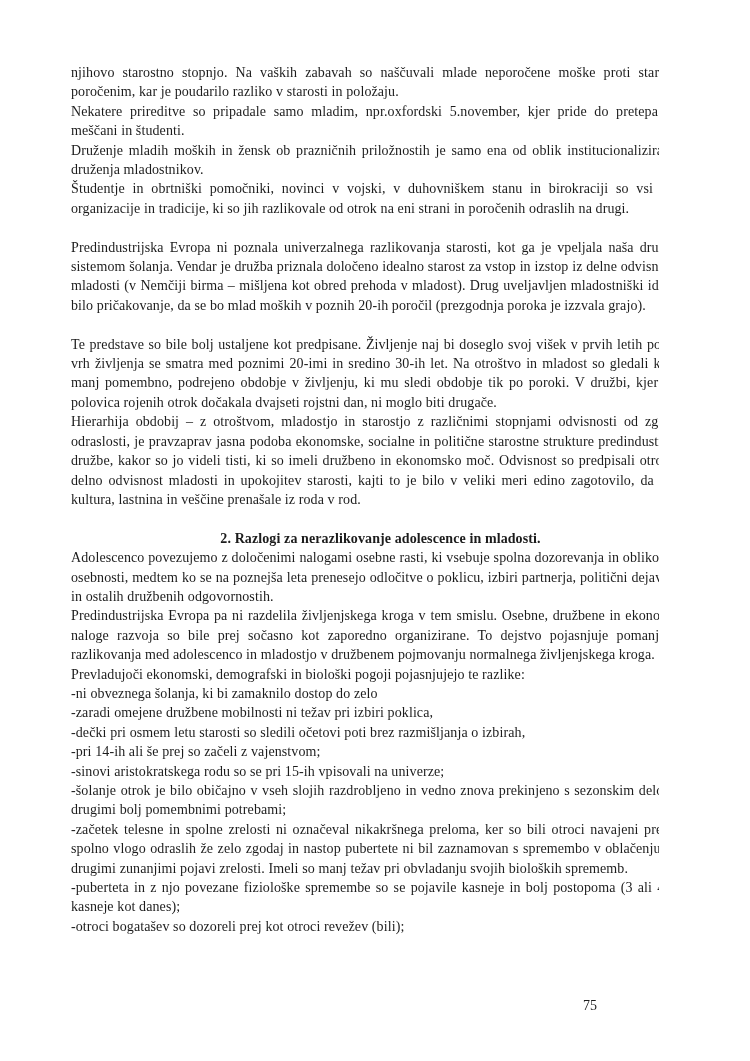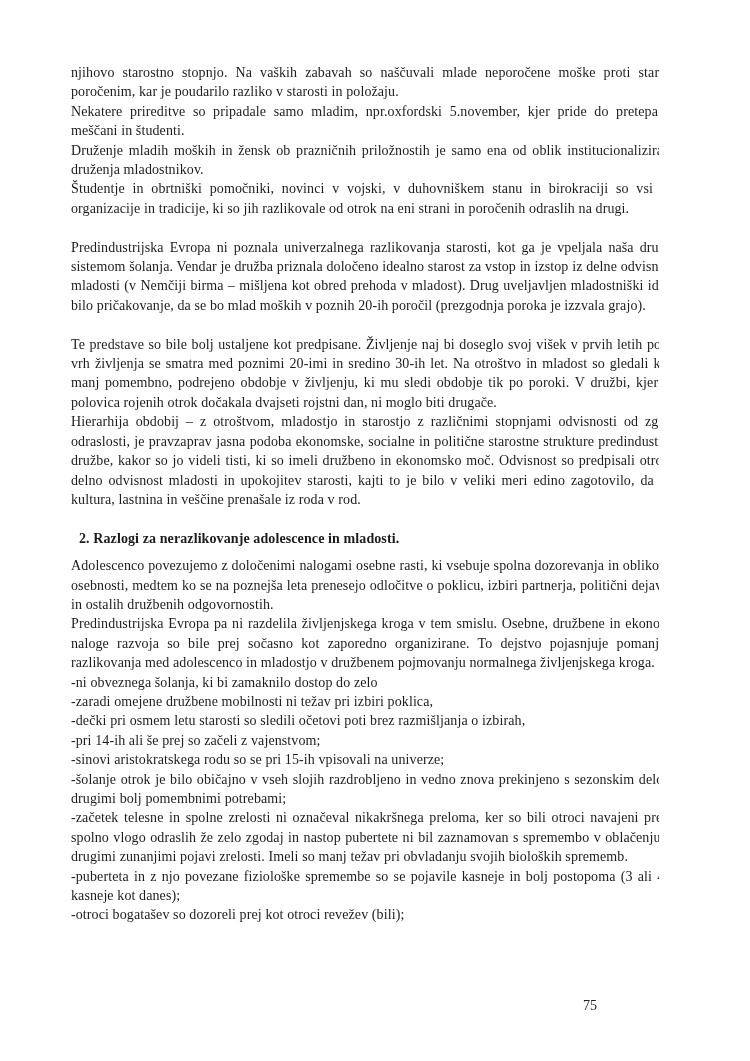--- a/index.html
+++ b/index.html
@@ -27,25 +27,25 @@
     color: #1c1c1c;
   }
   .para {
     margin: 0;
     font-size: 14px;
     line-height: 19.4px;
     text-align: justify;
     letter-spacing: 0.1px;
   }
   .heading {
-    margin: 8px;
+    margin: 0;
     font-size: 14px;
     line-height: 19.4px;
     font-weight: bold;
-    text-align: left;
+    text-align: center;
     letter-spacing: 0.1px;
   }
   .gap {
     margin-top: 19.4px;
   }
   .page-number {
     position: absolute;
     right: 62px;
     bottom: 46px;
     font-size: 14px;
@@ -62,20 +62,21 @@
     <p class="para">njihovo starostno stopnjo. Na vaških zabavah so naščuvali mlade neporočene moške proti starejšim poročenim, kar je poudarilo razliko v starosti in položaju.</p>
     <p class="para">Nekatere prireditve so pripadale samo mladim, npr.oxfordski 5.november, kjer pride do pretepa med meščani in študenti.</p>
     <p class="para">Druženje mladih moških in žensk ob prazničnih priložnostih je samo ena od oblik institucionaliziranega druženja mladostnikov.</p>
     <p class="para">Študentje in obrtniški pomočniki, novinci v vojski, v duhovniškem stanu in birokraciji so vsi imeli organizacije in tradicije, ki so jih razlikovale od otrok na eni strani in poročenih odraslih na drugi.</p>
     <p class="para gap">Predindustrijska Evropa ni poznala univerzalnega razlikovanja starosti, kot ga je vpeljala naša družba s sistemom šolanja. Vendar je družba priznala določeno idealno starost za vstop in izstop iz delne odvisnosti v mladosti (v Nemčiji birma – mišljena kot obred prehoda v mladost). Drug uveljavljen mladostniški ideal je bilo pričakovanje, da se bo mlad moških v poznih 20-ih poročil (prezgodnja poroka je izzvala grajo).</p>
     <p class="para gap">Te predstave so bile bolj ustaljene kot predpisane. Življenje naj bi doseglo svoj višek v prvih letih poroke, vrh življenja se smatra med poznimi 20-imi in sredino 30-ih let. Na otroštvo in mladost so gledali kot na manj pomembno, podrejeno obdobje v življenju, ki mu sledi obdobje tik po poroki. V družbi, kjer je le polovica rojenih otrok dočakala dvajseti rojstni dan, ni moglo biti drugače.</p>
     <p class="para">Hierarhija obdobij – z otroštvom, mladostjo in starostjo z različnimi stopnjami odvisnosti od zgodnje odraslosti, je pravzaprav jasna podoba ekonomske, socialne in politične starostne strukture predindustrijske družbe, kakor so jo videli tisti, ki so imeli družbeno in ekonomsko moč. Odvisnost so predpisali otroštvu, delno odvisnost mladosti in upokojitev starosti, kajti to je bilo v veliki meri edino zagotovilo, da so se kultura, lastnina in veščine prenašale iz roda v rod.</p>
     <h2 class="heading gap">2. Razlogi za nerazlikovanje adolescence in mladosti.</h2>
     <p class="para">Adolescenco povezujemo z določenimi nalogami osebne rasti, ki vsebuje spolna dozorevanja in oblikovanje osebnosti, medtem ko se na poznejša leta prenesejo odločitve o poklicu, izbiri partnerja, politični dejavnosti in ostalih družbenih odgovornostih.</p>
     <p class="para">Predindustrijska Evropa pa ni razdelila življenjskega kroga v tem smislu. Osebne, družbene in ekonomske naloge razvoja so bile prej sočasno kot zaporedno organizirane. To dejstvo pojasnjuje pomanjkanje razlikovanja med adolescenco in mladostjo v družbenem pojmovanju normalnega življenjskega kroga.</p>
+    <p class="para">Prevladujoči ekonomski, demografski in biološki pogoji pojasnjujejo te razlike:</p>
     <p class="para">-ni obveznega šolanja, ki bi zamaknilo dostop do zelo</p>
     <p class="para">-zaradi omejene družbene mobilnosti ni težav pri izbiri poklica,</p>
     <p class="para">-dečki pri osmem letu starosti so sledili očetovi poti brez razmišljanja o izbirah,</p>
     <p class="para">-pri 14-ih ali še prej so začeli z vajenstvom;</p>
     <p class="para">-sinovi aristokratskega rodu so se pri 15-ih vpisovali na univerze;</p>
     <p class="para">-šolanje otrok je bilo običajno v vseh slojih razdrobljeno in vedno znova prekinjeno s sezonskim delom in drugimi bolj pomembnimi potrebami;</p>
     <p class="para">-začetek telesne in spolne zrelosti ni označeval nikakršnega preloma, ker so bili otroci navajeni prevzeti spolno vlogo odraslih že zelo zgodaj in nastop pubertete ni bil zaznamovan s spremembo v oblačenju ali z drugimi zunanjimi pojavi zrelosti. Imeli so manj težav pri obvladanju svojih bioloških sprememb.</p>
     <p class="para">-puberteta in z njo povezane fiziološke spremembe so se pojavile kasneje in bolj postopoma (3 ali 4 leta kasneje kot danes);</p>
     <p class="para">-otroci bogatašev so dozoreli prej kot otroci revežev (bili);</p>
   </div>

